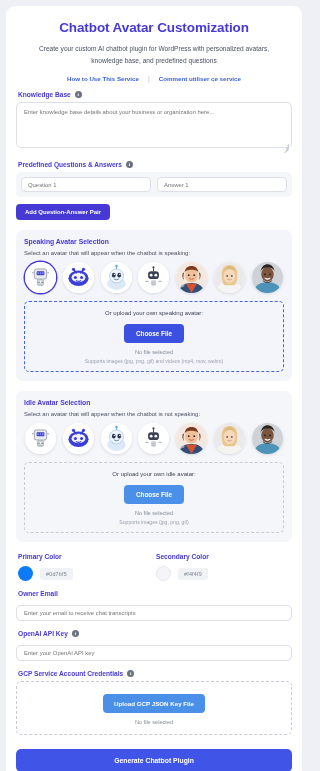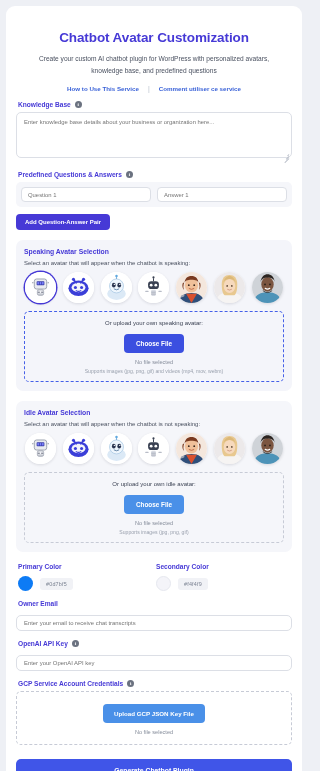--- a/index.html
+++ b/index.html
@@ -23,21 +23,21 @@
     min-height: 757px;
   }
 
   
   .title {
     text-align: center;
     color: #4639d6;
     font-size: 13.5px;
     font-weight: bold;
     letter-spacing: -0.1px;
-    margin-top: 16px;
+    margin-top: 6px;
   }
   .subtitle {
     text-align: center;
     color: #4a5160;
     font-size: 6.6px;
     line-height: 1.85;
     margin-top: 8px;
     padding: 0 14px;
   }
   .links {

